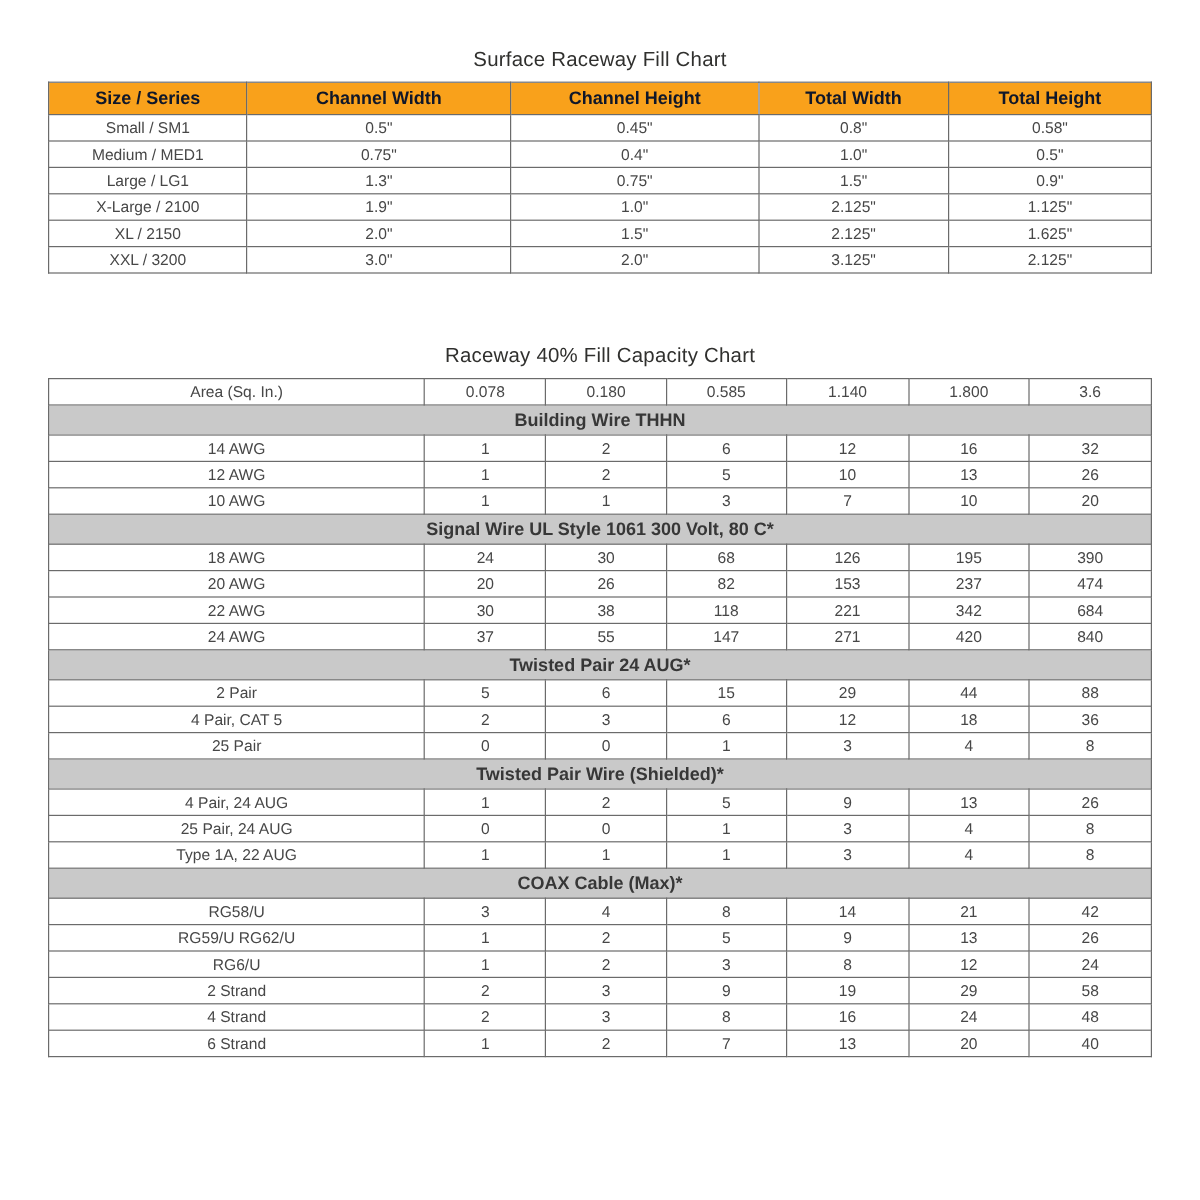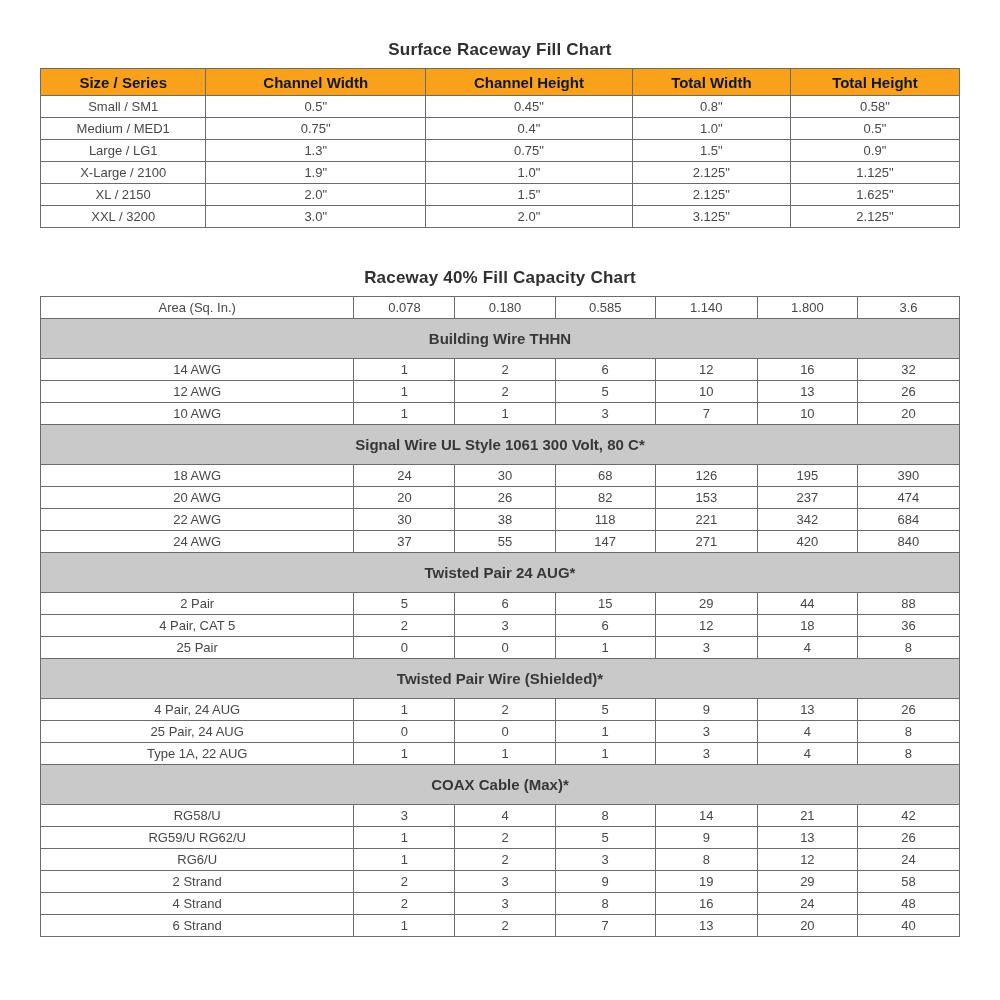--- a/index.html
+++ b/index.html
@@ -14,26 +14,26 @@
   body{
     width:1000px;height:1000px;
     font-family:"Liberation Sans", sans-serif;
     color:var(--text);
     overflow:hidden;
   }
   .page{width:1000px;height:1000px;background:#fff;}
   .chart-title{
     text-align:center;
     font-size:17px;
-    font-weight:700;
+    font-weight:400;
     color:var(--dark);
     letter-spacing:.2px;
   }
   .title-1{padding-top:40px;}
-  .title-2{margin-top:40px;text-align:center;}
+  .title-2{margin-top:59px;text-align:center;}
   table{
     border-collapse:collapse;
     width:920px;
     margin:8px auto 0 auto;
     table-layout:fixed;
   }
   td,th{
     border:1px solid var(--border);
     text-align:center;
     vertical-align:middle;
@@ -50,21 +50,21 @@
     color:#0f172a;
     font-size:15px;
     font-weight:600;
     height:27px;
   }
   .cap-table .section-header td{
     background:var(--gray);
     color:#373737;
     font-size:15px;
     font-weight:600;
-    height:40px;
+    height:25px;
   }
 </style>
 </head>
 <body>
 
 <div class="page">
 
   <div class="chart-title title-1">Surface Raceway Fill Chart</div>
 
   <table class="fill-table">

